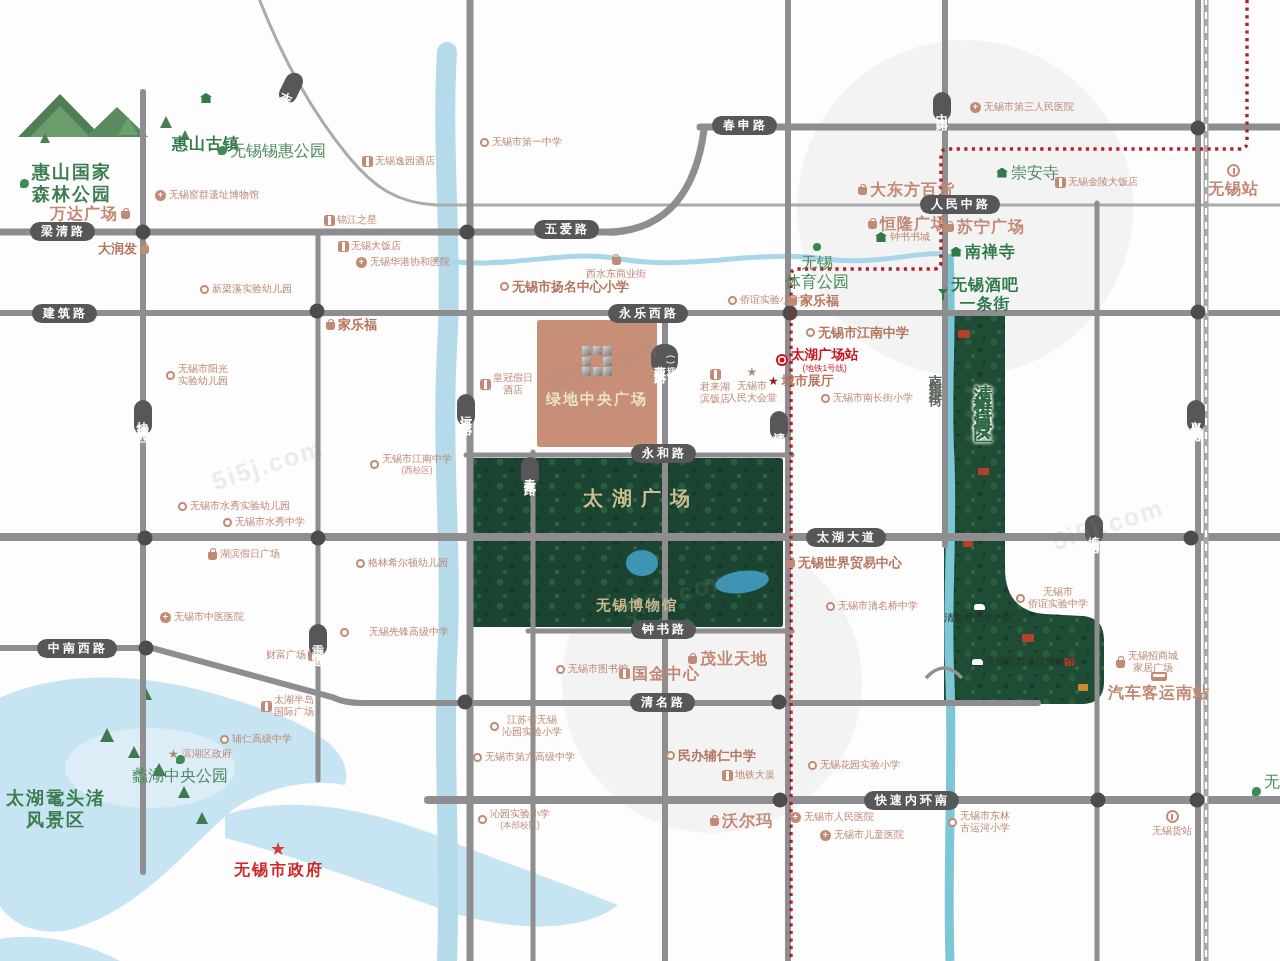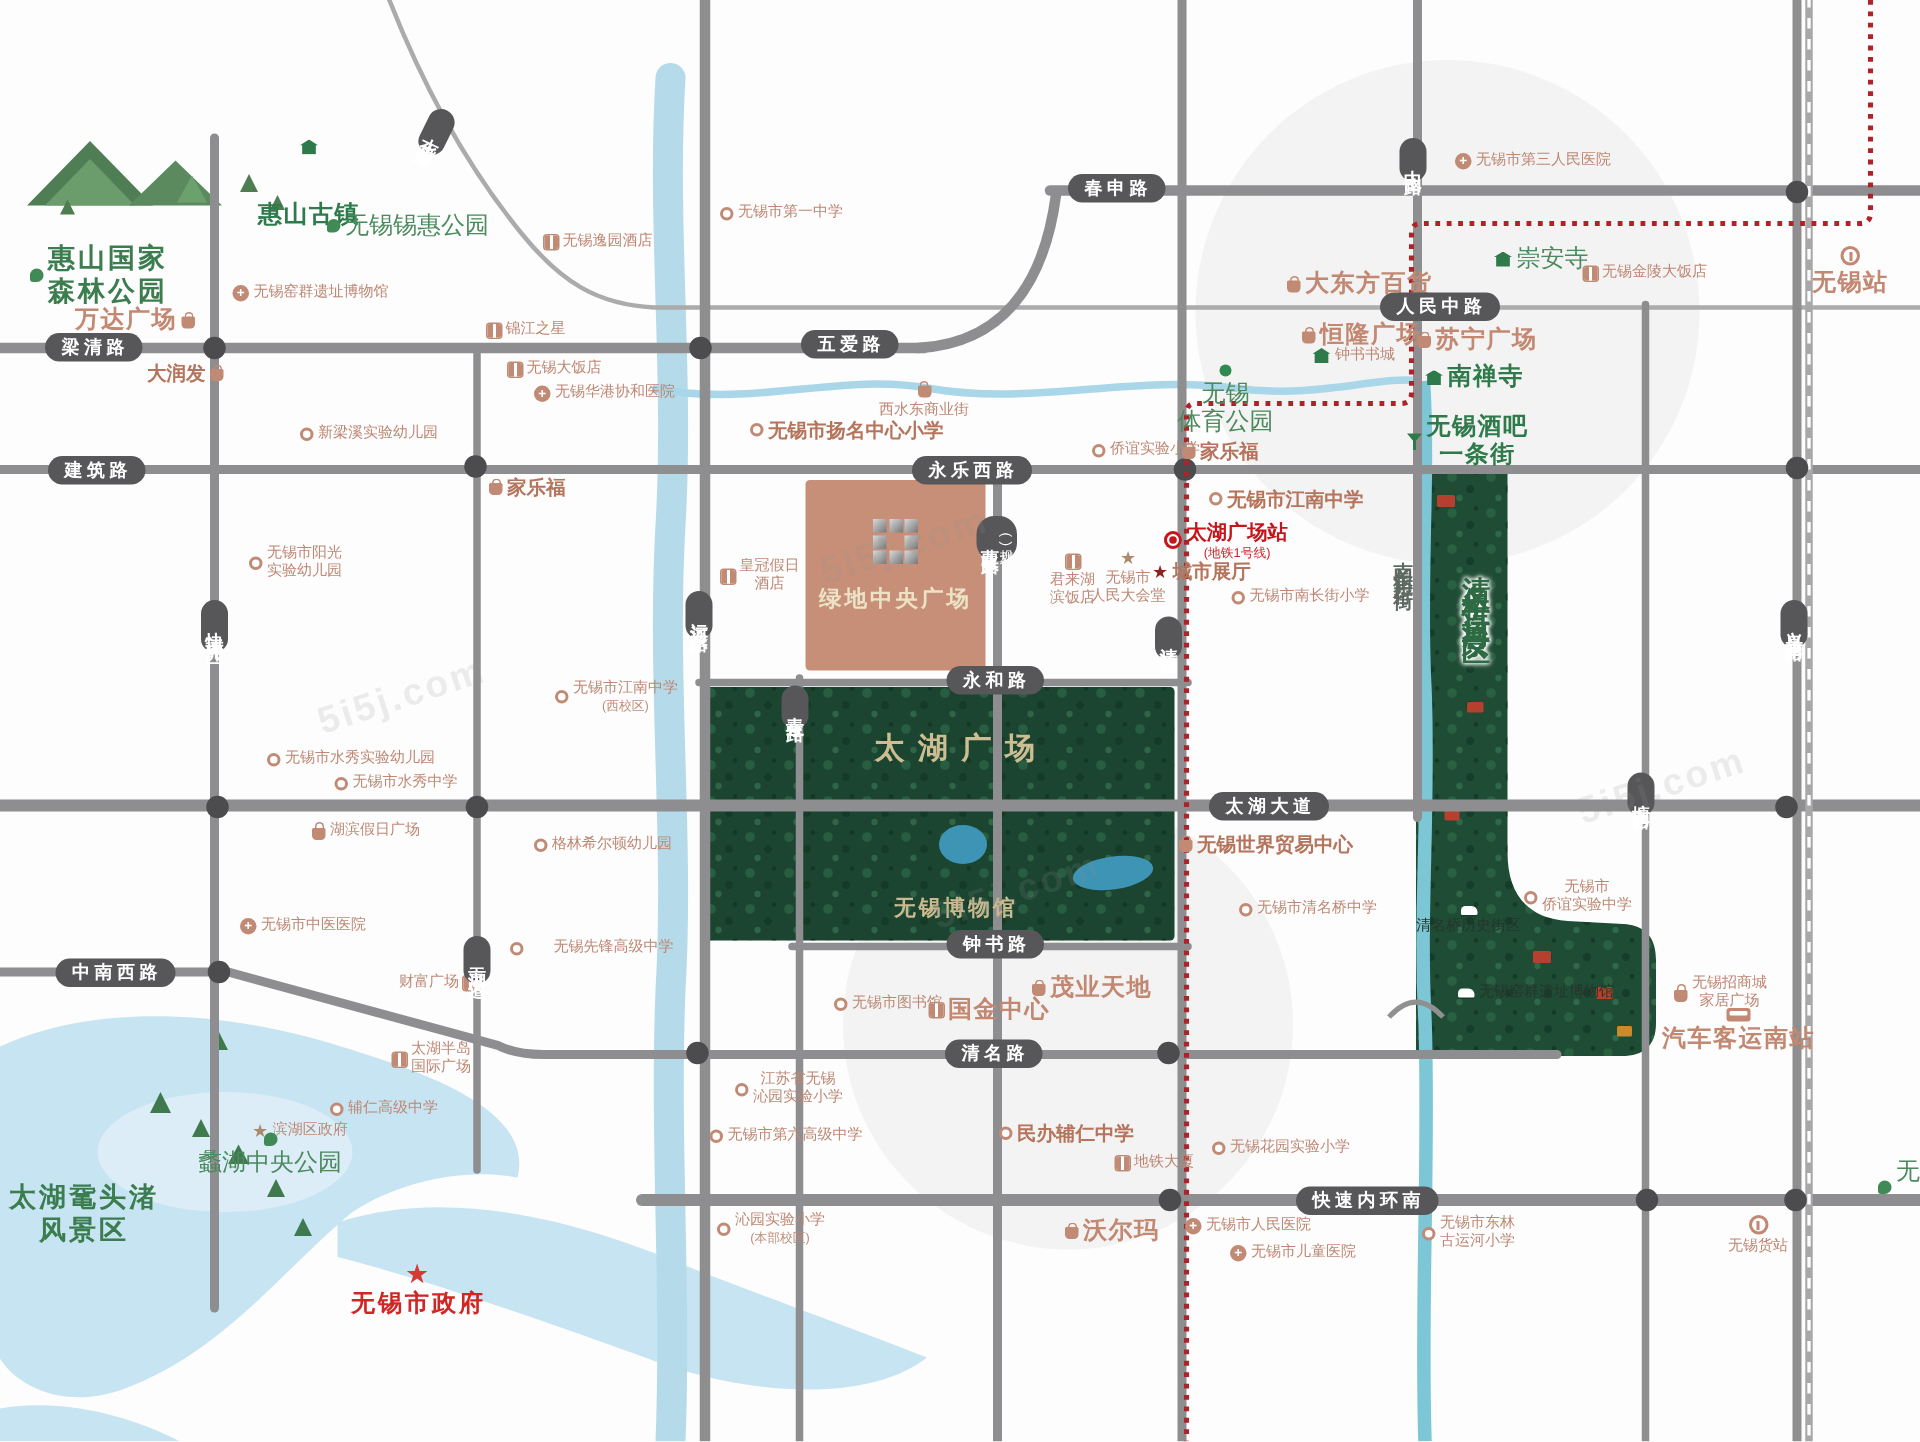--- a/index.html
+++ b/index.html
@@ -591,21 +591,21 @@
         <span class="txt">
           <span>无锡市第六高级中学</span>
         </span>
       </div>
       <div class="poi cls-m" style="left: 666px; top: 748px;">
         <span class="ic icon-ring"></span>
         <span class="txt">
           <span>民办辅仁中学</span>
         </span>
       </div>
-      <div class="poi cls-s" style="left: 723px; top: 769px; margin-left: 21px;">
+      <div class="poi cls-s" style="left: 723px; top: 769px;">
         <span class="ic icon-bldg"></span>
         <span class="txt">
           <span>地铁大厦</span>
         </span>
       </div>
       <div class="poi cls-s" style="left: 808px; top: 759px;">
         <span class="ic icon-ring"></span>
         <span class="txt">
           <span>无锡花园实验小学</span>
         </span>

